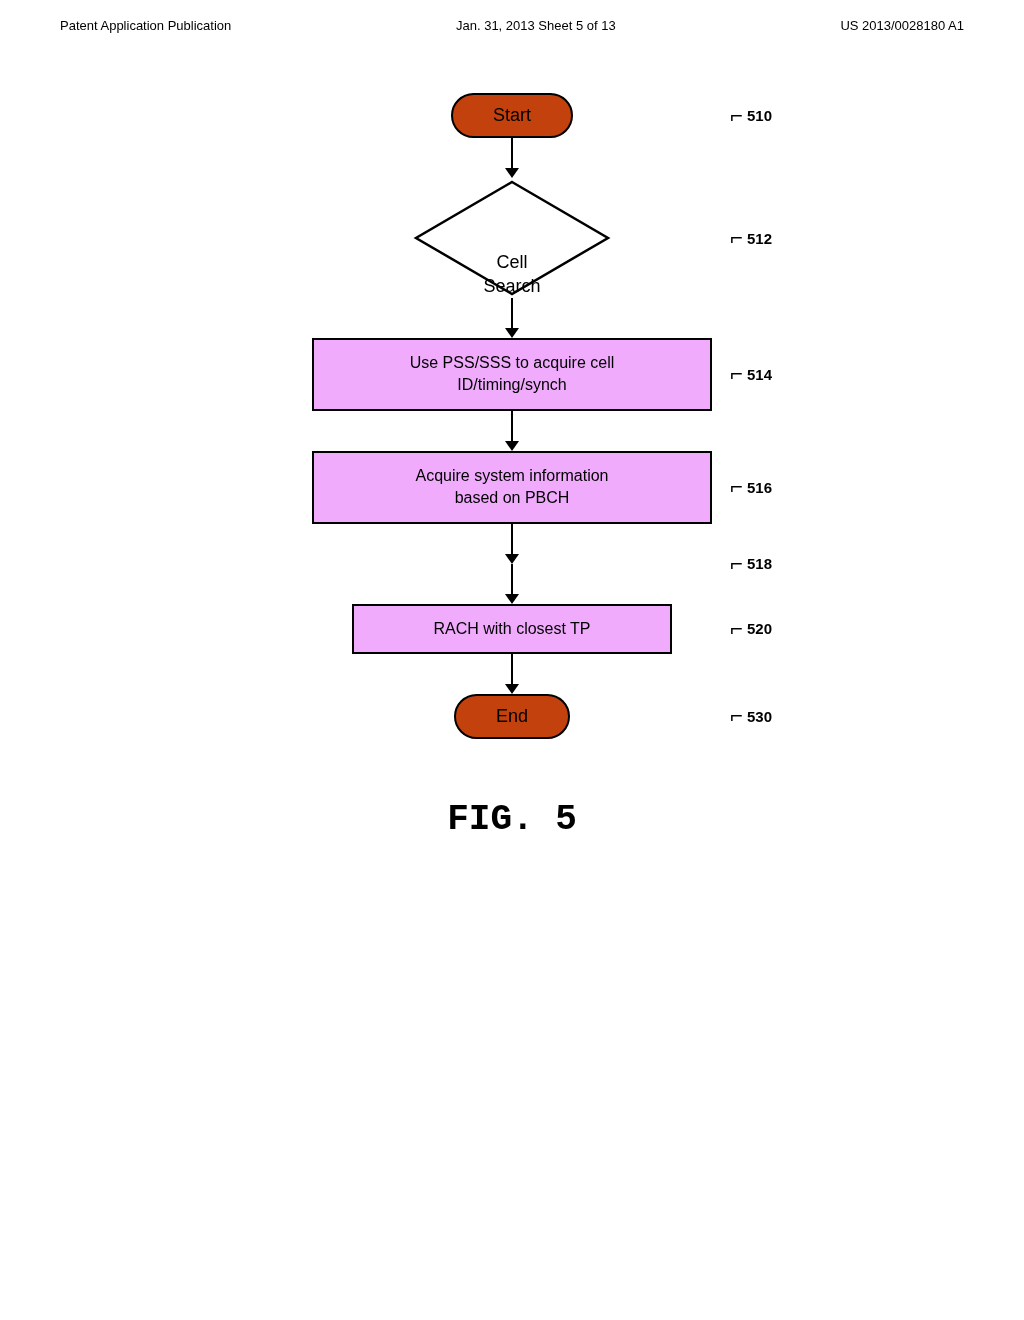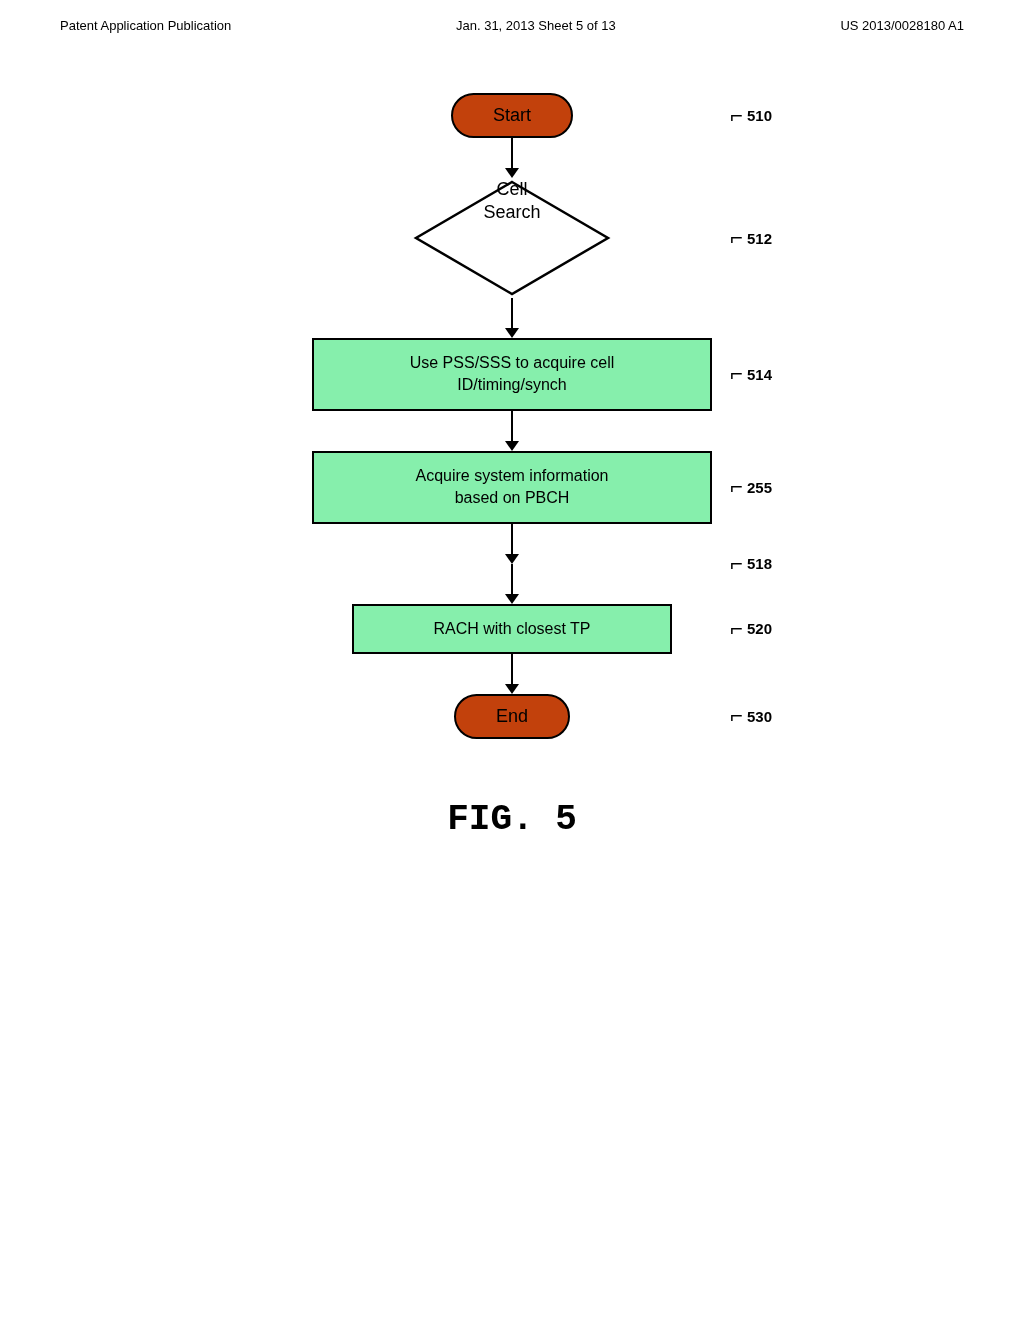--- a/index.html
+++ b/index.html
@@ -58,21 +58,21 @@
       text-align: center;
       min-width: 110px;
     }
 
     
     .diamond-wrapper {
       position: relative;
       width: 200px;
       height: 120px;
       display: flex;
-      align-items: flex-start;
+      align-items: flex-end;
       justify-content: center;
     }
     .diamond-wrapper svg {
       position: absolute;
       top: 0; left: 0;
       width: 100%; height: 100%;
     }
     .diamond-text {
       position: relative;
       z-index: 2;
@@ -81,21 +81,21 @@
       font-family: Arial, sans-serif;
       line-height: 1.3;
     }
 
     
     .rect-box {
       border: 2px solid #000;
       padding: 12px 6px;
       font-size: 16px;
       font-family: Arial, sans-serif;
-      background: #86efac;
+      background: #f0abfc;
       text-align: center;
       line-height: 1.4;
     }
 
     
     .arrow-down {
       display: flex;
       flex-direction: column;
       align-items: center;
       height: 40px;
@@ -221,21 +221,21 @@
     </div>
 
     <div class="shape-row">
       <div class="shape-container">
         <div class="rect-box rect-wide">
           <span>Acquire system information<br>based on PBCH</span>
         </div>
       </div>
       <div class="ref-right">
         <span style="font-size:22px; font-weight:normal;">⌐</span>
-        <span>255</span>
+        <span>516</span>
       </div>
     </div>
 
     <div class="arrow-down">
       <div class="arrow-line"></div>
       <div class="arrow-head"></div>
     </div>
 
     <div class="shape-row">
       <div class="ref-right">

